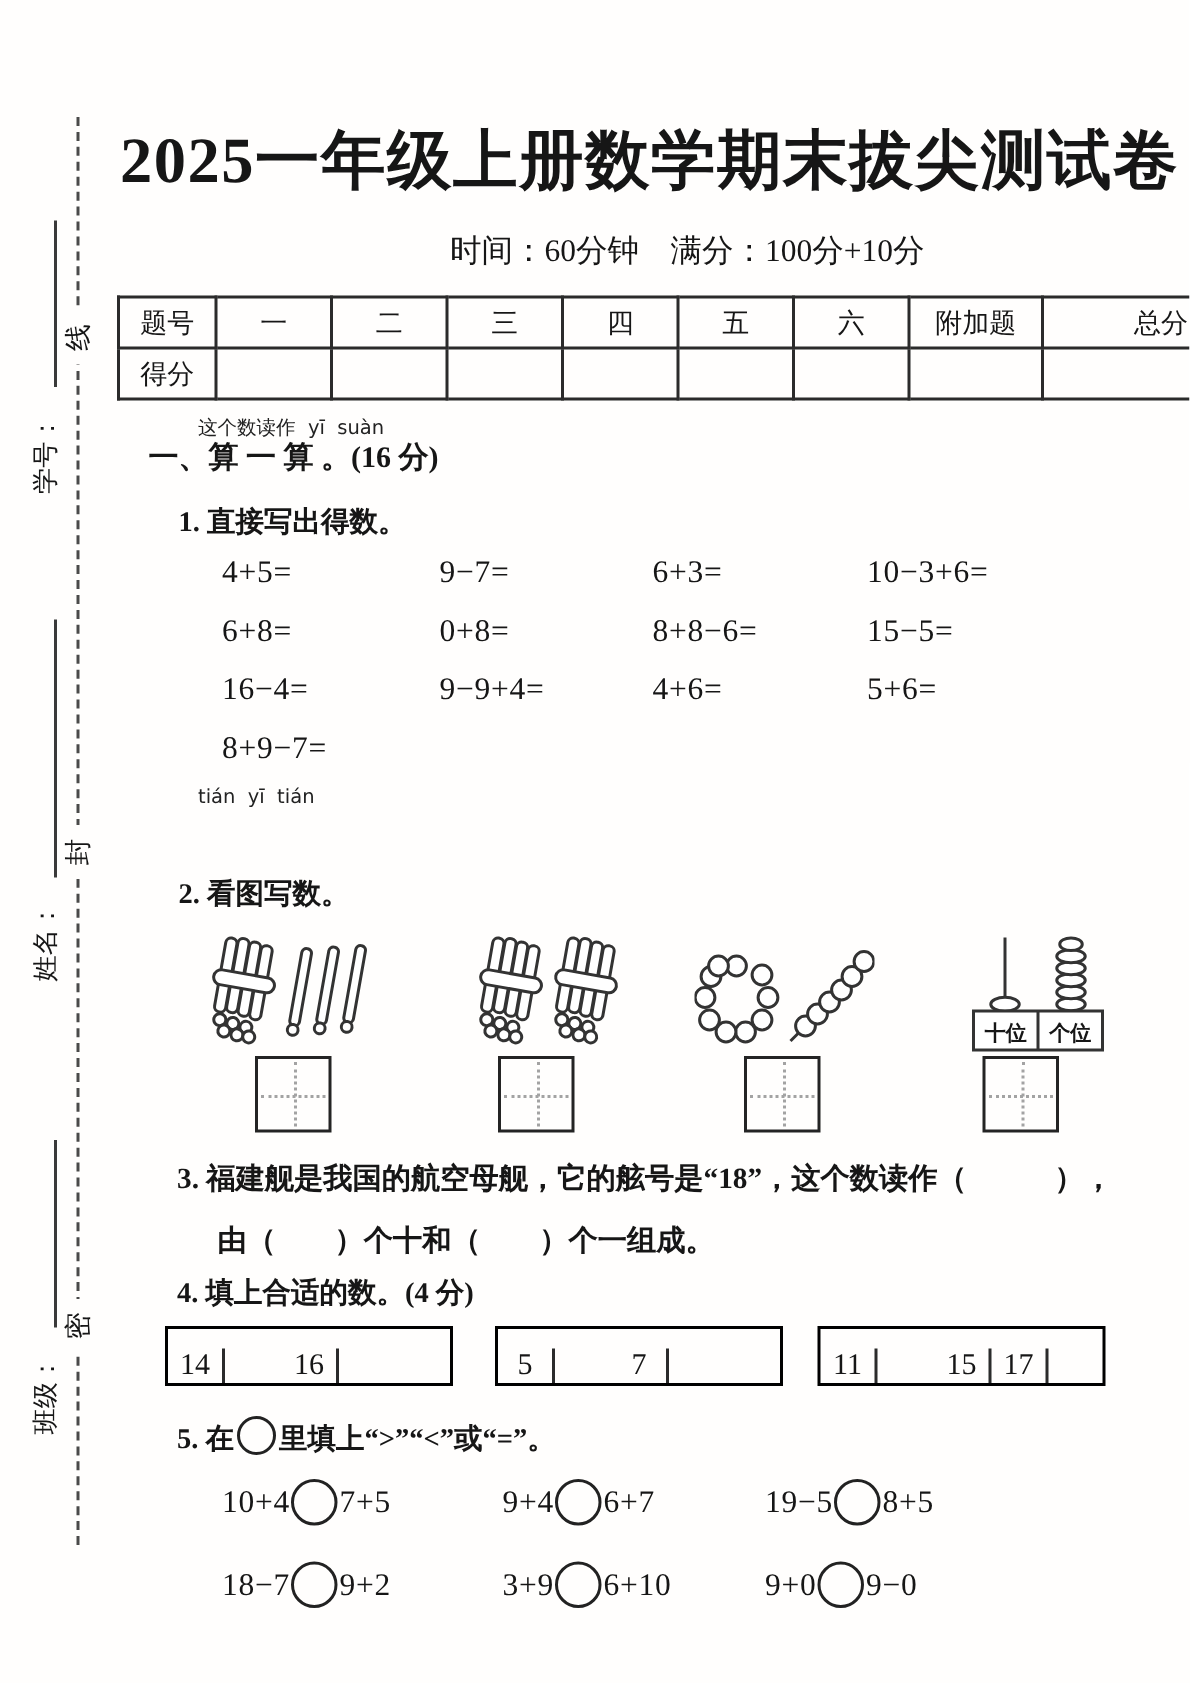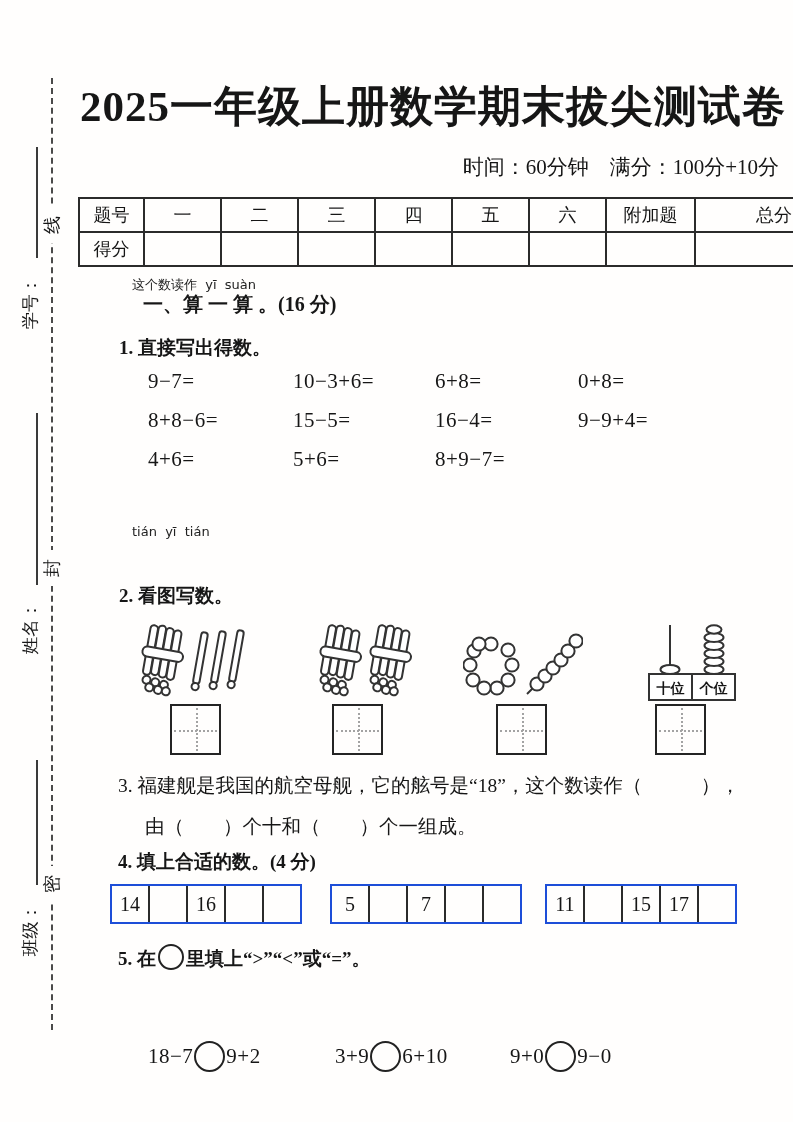--- a/index.html
+++ b/index.html
@@ -24,36 +24,36 @@
   }
   .seal-blank {
     position:absolute; left:36px; width:0; border-left:2px solid #3a3a3a;
   }
   
   .paper-title {
     position:absolute; left:80px; top:78px; width:700px; text-align:right;
     font-size:43px; font-weight:bold; letter-spacing:1px; white-space:nowrap;
   }
   .meta-line {
-    position:absolute; left:300px; top:153px; width:479px; text-align:right;
+    position:absolute; left:300px; top:153px; width:479px; 
     font-size:21px; white-space:pre;
   }
   
   table.score {
     position:absolute; left:78px; top:197px; width:776px;
     border-collapse:collapse; table-layout:fixed;
   }
   table.score td {
     border:2px solid #2b2b2b; height:32px; text-align:center;
     font-size:18px; padding:0;
   }
   
   .pinyin { position:absolute; font-size:13px; white-space:pre; color:#222;
             font-family:"DejaVu Sans","Liberation Sans",sans-serif; }
-  .sec-heading { position:absolute; font-size:20px; font-weight:bold; white-space:pre;margin-left:44px; }
+  .sec-heading { position:absolute; font-size:20px; font-weight:bold; white-space:pre; }
   .q-label { position:absolute; font-size:19px; font-weight:600; white-space:pre; }
   .math-grid {
     position:absolute; left:148px; top:369px; display:grid;
     grid-template-columns:145px 142px 143px auto; row-gap:14px;
     font-size:21px; letter-spacing:0.5px;
   }
   
   .q2-zone { position:absolute; left:78px; top:620px; width:701px; height:140px; }
   .q2-zone svg { position:absolute; }
   svg .ink { stroke:#333; stroke-width:2; fill:#fff; }
@@ -68,25 +68,25 @@
   }
   .tian-box::before {
     content:""; position:absolute; left:2px; right:2px; top:50%;
     border-top:2px dotted #a3a3a3;
   }
   .tian-box::after {
     content:""; position:absolute; top:2px; bottom:2px; left:50%;
     border-left:2px dotted #a3a3a3;
   }
   
-  .q3-line { position:absolute; font-size:19.5px; white-space:pre; }
+  .q3-line { position:absolute; font-size:19.5px; white-space:pre;font-weight:bold; }
   
   .seq {
     position:absolute; top:884px; display:flex; height:36px;
-    border:2px solid #1d4ed8; background:#fffefd;
+    border:2px solid #000000; background:#fffefd;align-items:flex-end;
   }
   .seq .cell {
     width:36px; display:flex; align-items:center; justify-content:center;
     border-right:2px solid #2b2b2b; font-size:20px;
   }
   .seq .cell:last-child { border-right:none; }
   
   .q5-label { position:absolute; left:118px; top:944px; font-size:19px; font-weight:600;text-align:center; }
   .circ-sm {
     display:inline-block; width:22px; height:22px; border:2px solid #222;
@@ -155,21 +155,23 @@
       <td></td>
     </tr>
   </tbody>
     </table>
 
   <div class="pinyin" style="left:132px;top:276px">这个数读作  yī  suàn</div>
   <div class="sec-heading" style="left:99px;top:291px">一、算 一 算 。(16 分)</div>
   <div class="q-label" style="left:119px;top:335px">1. 直接写出得数。</div>
 
   <div class="math-grid">
+    <span>4+5=</span>
     <span>9−7=</span>
+    <span>6+3=</span>
     <span>10−3+6=</span>
     <span>6+8=</span>
     <span>0+8=</span>
     <span>8+8−6=</span>
     <span>15−5=</span>
     <span>16−4=</span>
     <span>9−9+4=</span>
     <span>4+6=</span>
     <span>5+6=</span>
     <span>8+9−7=</span>
@@ -304,20 +306,37 @@
     <span class="cell"></span>
     <span class="cell">15</span>
     <span class="cell">17</span>
     <span class="cell"></span>
   </div>
 
   <div class="q5-label">
     <span>5. 在</span><span class="circ-sm"></span><span>里填上“&gt;”“&lt;”或“=”。</span>
   </div>
 
+  <div class="cmp-row" style="top:986px">
+    <span class="cmp-item" style="width:187px">
+      <span>10+4</span>
+        <span class="circ"></span>
+        <span>7+5</span>
+    </span>
+    <span class="cmp-item" style="width:175px">
+      <span>9+4</span>
+        <span class="circ"></span>
+        <span>6+7</span>
+    </span>
+    <span class="cmp-item">
+      <span>19−5</span>
+        <span class="circ"></span>
+        <span>8+5</span>
+    </span>
+  </div>
 
   <div class="cmp-row" style="top:1041px">
     <span class="cmp-item" style="width:187px">
       <span>18−7</span>
         <span class="circ"></span>
         <span>9+2</span>
     </span>
     <span class="cmp-item" style="width:175px">
       <span>3+9</span>
         <span class="circ"></span>

